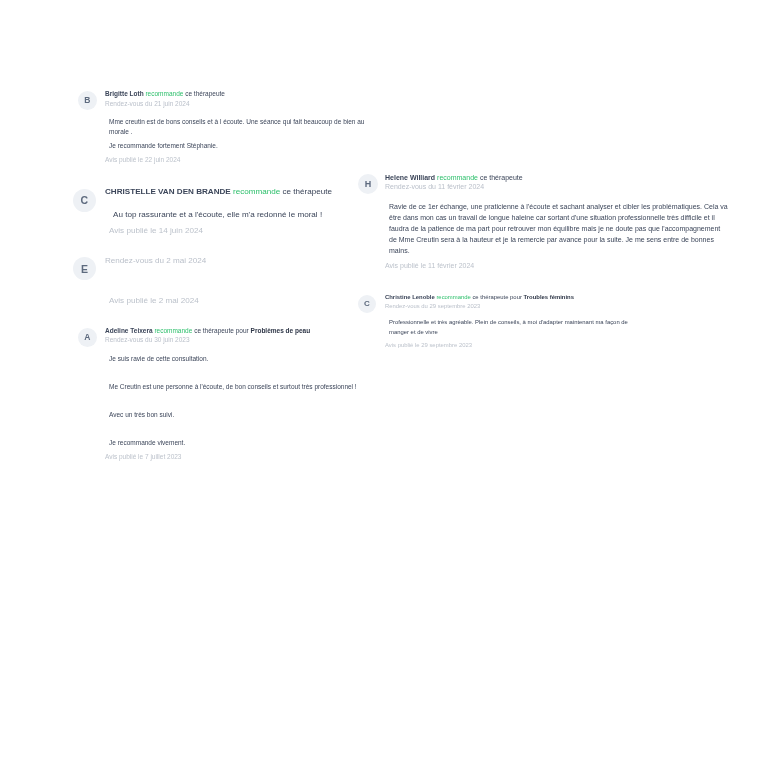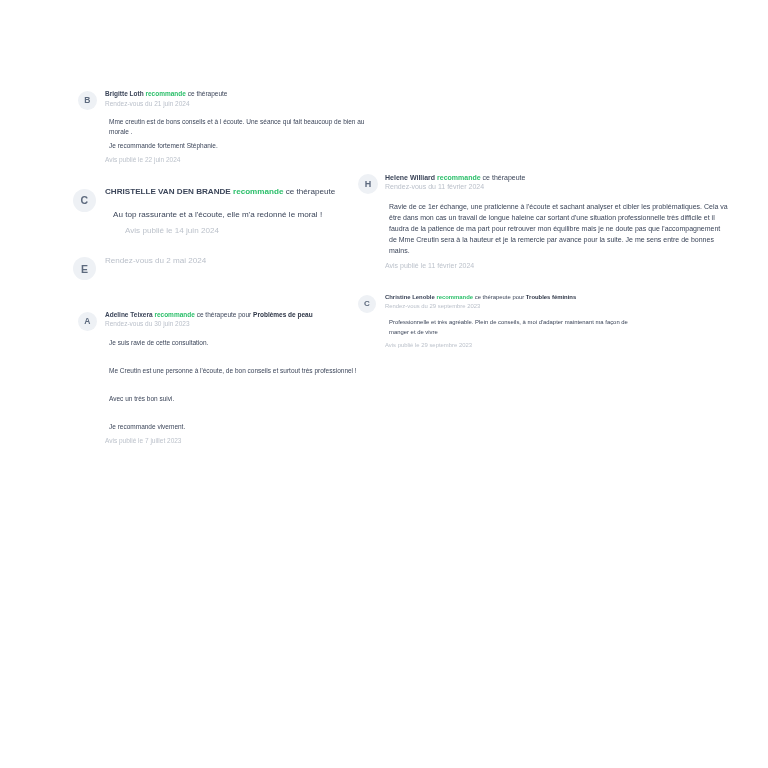--- a/index.html
+++ b/index.html
@@ -56,21 +56,21 @@
     letter-spacing: 0.2px;
     user-select: none;
   }
 
   .review-head {
     line-height: 1.32;
     color: #3b4559;
     white-space: nowrap;
   }
   .reviewer-name { font-weight: bold; color: #3b4559; }
-  .recommends    { color: #2bbf6a; font-weight: bold; }
+  .recommends    { color: #2bbf6a; font-weight: normal; }
   .head-tail     { color: #3b4559; }
   .for-word      { color: #3b4559; }
   .specialty     { font-weight: bold; color: #2d3546; }
 
   .appointment-date {
     color: #b9bfc9;
     line-height: 1.45;
     white-space: nowrap;
   }
 
@@ -88,21 +88,21 @@
   }
 
   
   .sz-sm { font-size: 6.5px; }
   .sz-sm .avatar { width: 19px; height: 19px; font-size: 8.5px; }
   .sz-sm .review-body { margin-top: 9px; }
 
   .sz-lg { font-size: 8.1px; }
   .sz-lg .avatar { width: 23px; height: 23px; font-size: 10.5px; left: -5px; top: 2px; }
   .sz-lg .review-body { margin-top: 11px; padding-left: 4px; }
-  .sz-lg .published-date { padding-left: 4px; margin-left: 16px; }
+  .sz-lg .published-date { padding-left: 4px; }
 
   .sz-md { font-size: 7px; }
   .sz-md .avatar { width: 20px; height: 20px; font-size: 9px; }
   .sz-md .review-body { margin-top: 10px; }
 
   .sz-xs { font-size: 5.9px; }
   .sz-xs .avatar { width: 18px; height: 18px; font-size: 8px; }
   .sz-xs .review-body { margin-top: 8px; }
 </style>
 </head>
@@ -139,20 +139,21 @@
       </div>
       <div class="published-date">Avis publié le 14 juin 2024</div>
     </div>
 
     <div class="review-card sz-lg" style="margin-top:18px;">
       <div class="avatar" style="background: rgb(238, 241, 245); color: rgb(93, 106, 126);">E</div>
       <div class="appointment-date">Rendez-vous du 2 mai 2024</div>
       <div class="review-body">
         <p class="blank">&nbsp;</p>
       </div>
+      <div class="published-date">Avis publié le 2 mai 2024</div>
     </div>
 
     <div class="review-card sz-sm" style="margin-top:20px;">
       <div class="avatar" style="background: rgb(238, 241, 245); color: rgb(93, 106, 126);">A</div>
       <div class="review-head">
         <span class="reviewer-name">Adeline Teixera</span>
         <span class="recommends" style="color: rgb(43, 191, 106);">recommande</span>
         <span class="head-tail">ce thérapeute</span>
         <span class="for-word">pour</span>
         <span class="specialty">Problèmes de peau</span>

